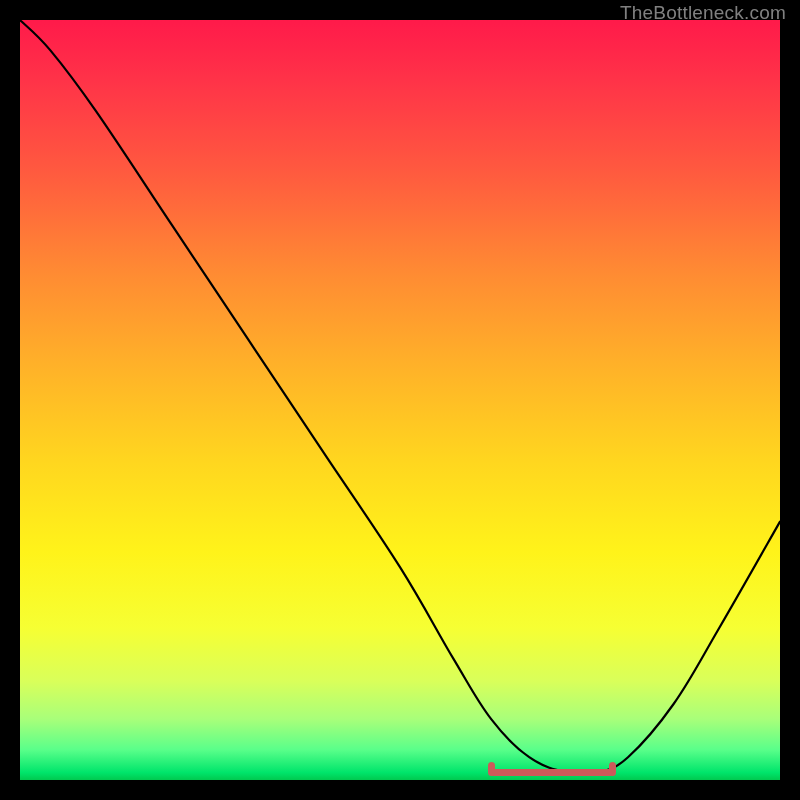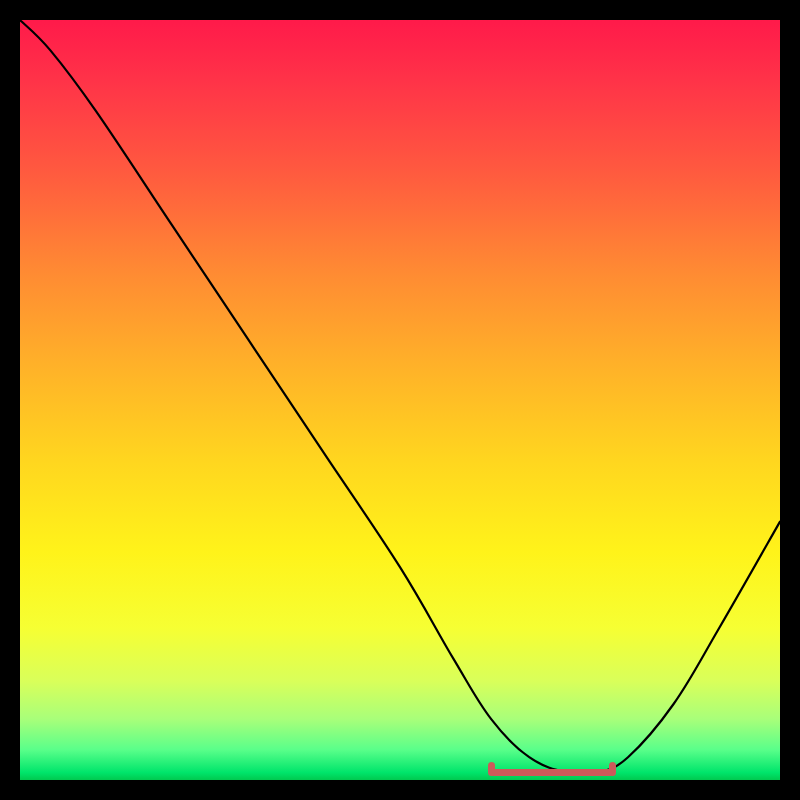--- a/index.html
+++ b/index.html
@@ -73,20 +73,21 @@
     background: #cc5a5a;
     border-radius: 4px;
   }
 </style>
 </head>
 <body>
 
 <div class="frame">
   <div class="gradient"></div>
 
+  <div class="watermark">TheBottleneck.com</div>
 
   <svg class="curve" viewBox="0 0 760 760" preserveAspectRatio="none">
     <path id="curve-path" fill="none" stroke="#000" stroke-width="2.2" stroke-linecap="round" d="M 0 0 C 5.573333333333334 5.573333333333339, 16.46666666666667 13.680000000000025, 30.400000000000002 30.400000000000027 C 44.333333333333336 47.12000000000003, 53.70666666666666 59.153333333333336, 76 91.2 C 98.29333333333334 123.24666666666667, 124.13333333333333 163.4, 152 205.20000000000002 C 179.86666666666667 247.00000000000003, 200.13333333333333 277.40000000000003, 228 319.20000000000005 C 255.86666666666667 361.00000000000006, 276.1333333333333 391.4000000000001, 304 433.20000000000005 C 331.8666666666667 475, 356.31333333333333 509.5799999999999, 380 547.1999999999999 C 403.68666666666667 584.8199999999999, 416.48 610.5333333333333, 433.2 638.4 C 449.91999999999996 666.2666666666667, 457.26666666666665 681.0866666666667, 471.2 699.2 C 485.1333333333333 717.3133333333334, 495.2666666666667 727.4466666666666, 509.20000000000005 737.1999999999999 C 523.1333333333333 746.9533333333333, 534.66 749.6133333333333, 547.1999999999999 752.4 C 559.7399999999999 755.1866666666666, 566.4533333333334 755.1866666666666, 577.6 752.4 C 588.7466666666667 749.6133333333333, 594.0666666666667 749.7399999999999, 608 737.1999999999999 C 621.9333333333333 724.66, 636.88 707.6866666666666, 653.6 684 C 670.32 660.3133333333334, 679.6933333333334 641.44, 699.2 608 C 718.7066666666667 574.56, 748.8533333333334 521.1066666666667, 760 501.59999999999997"></path>
   </svg>
 
   <div id="valley-bar" class="valley" style="left: 471.2px; width: 121.6px; top: 749.4px;"></div>
   <div id="valley-cap-l" class="valley-cap" style="left: 468.2px; top: 742.4px;"></div>
   <div id="valley-cap-r" class="valley-cap" style="left: 588.8px; top: 742.4px;"></div>
 </div>
 

